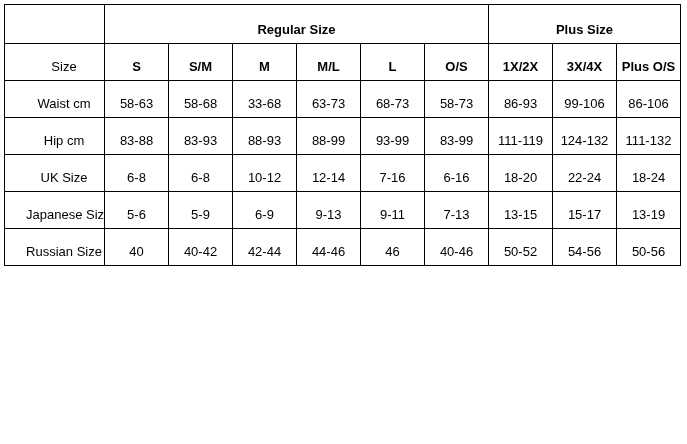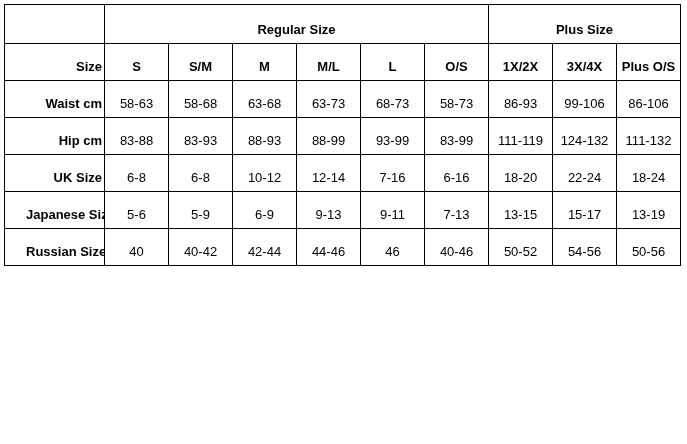--- a/index.html
+++ b/index.html
@@ -33,24 +33,24 @@
     border: 1.5px solid #000000;
     vertical-align: bottom;
     text-align: center;
     padding: 2px 3px 5px 3px;
     height: 29px;
     font-weight: normal;
     background: #ffffff;
     overflow: hidden;
   }
   .size-chart .label-col {
-    text-align: right;
+    text-align: center;
     padding-left: 21px;
     padding-right: 2px;
-    font-weight: bold;
+    font-weight: normal;
     white-space: pre; 
   }
   .size-chart th { font-weight: bold; margin-top: 16px; }
   .size-chart .group-row th,
   .size-chart .group-row td { height: 31px; }
 </style>
 </head>
 <body>
 
 <div class="page">
@@ -82,21 +82,21 @@
           <th>L</th>
           <th>O/S</th>
           <th>1X/2X</th>
           <th>3X/4X</th>
           <th>Plus O/S</th>
         </tr>
         <tr>
           <th class="label-col" scope="row">Waist cm</th>
           <td>58-63</td>
           <td>58-68</td>
-          <td>63-68</td>
+          <td>33-68</td>
           <td>63-73</td>
           <td>68-73</td>
           <td>58-73</td>
           <td>86-93</td>
           <td>99-106</td>
           <td>86-106</td>
         </tr>
         <tr>
           <th class="label-col" scope="row">Hip cm</th>
           <td>83-88</td>

